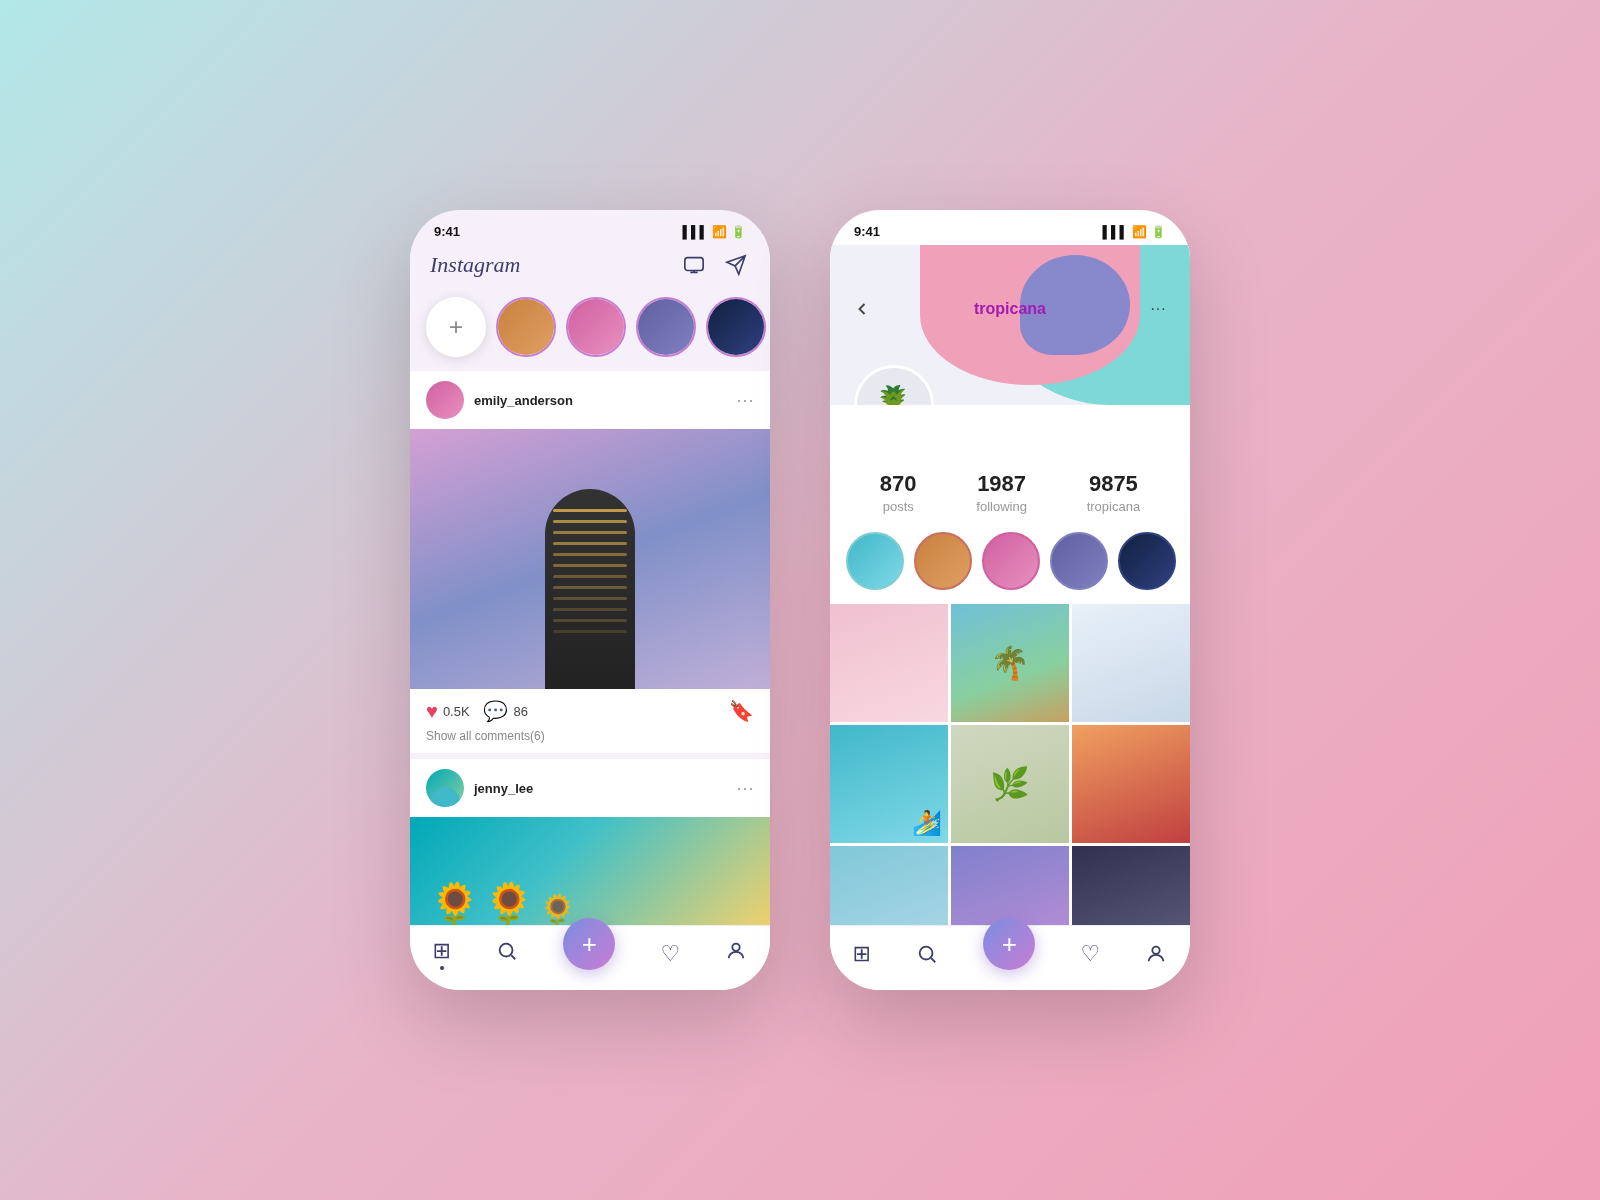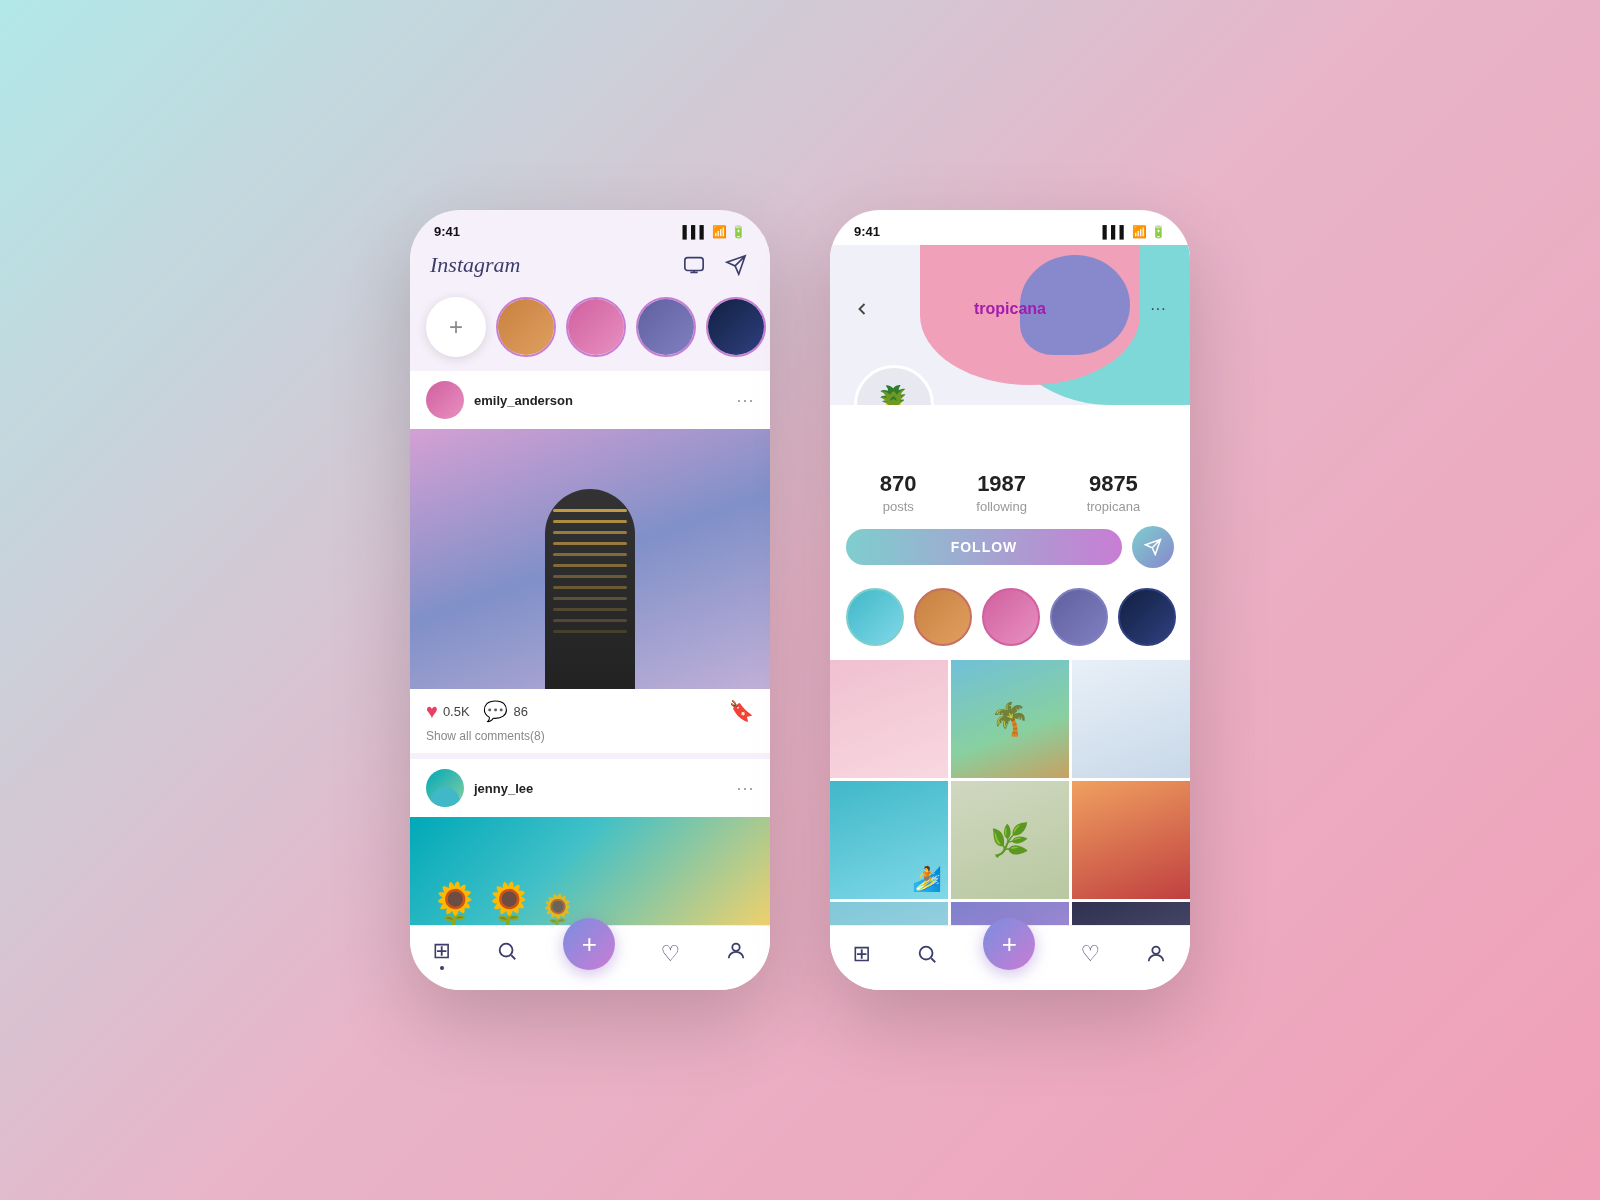--- a/index.html
+++ b/index.html
@@ -507,21 +507,21 @@
         <div class="action-group">
           <span class="action-icon" style="color:#e84060;">♥</span>
           <span>0.5K</span>
         </div>
         <div class="action-group">
           <span class="action-icon">💬</span>
           <span>86</span>
         </div>
         <span class="bookmark-icon">🔖</span>
       </div>
-      <div class="show-comments">Show all comments(8)</div>
+      <div class="show-comments">Show all comments(6)</div>
     </div>
 
     <div class="post">
       <div class="post-header">
         <div class="post-user">
           <div class="post-avatar">
             <div style="width:100%;height:100%;background:linear-gradient(135deg,#00a8b8,#88d0a0);display:flex;align-items:flex-end;justify-content:center;overflow:hidden;">
               <div style="width:30px;height:30px;background:#40b8c8;border-radius:50%;margin-bottom:-10px;"></div>
             </div>
           </div>
@@ -610,28 +610,20 @@
       <div class="stat-item">
         <span class="stat-number">1987</span>
         <span class="stat-label">following</span>
       </div>
       <div class="stat-item">
         <span class="stat-number">9875</span>
         <span class="stat-label">tropicana</span>
       </div>
     </div>
 
-    <div class="profile-actions">
-      <button class="follow-btn">FOLLOW</button>
-      <div class="message-btn">
-        <svg width="18" height="18" viewBox="0 0 24 24" fill="none" stroke="#fff" stroke-width="2">
-          <path d="M22 2L11 13M22 2L15 22l-4-9-9-4 20-7z"></path>
-        </svg>
-      </div>
-    </div>
 
     <div class="highlights">
       <div class="highlight-item" style="background:linear-gradient(135deg,#40b8c8,#80d8e8);border-color:#7ecece;"></div>
       <div class="highlight-item" style="background:linear-gradient(135deg,#c88040,#e0a060);border-color:#c87060;"></div>
       <div class="highlight-item" style="background:linear-gradient(135deg,#d060a0,#e890c0);border-color:#d060a0;"></div>
       <div class="highlight-item" style="background:linear-gradient(135deg,#6060a0,#8080c0);border-color:#8080c0;"></div>
       <div class="highlight-item" style="background:linear-gradient(135deg,#102040,#304080);border-color:#304080;"></div>
     </div>
 
     <div class="profile-grid">

